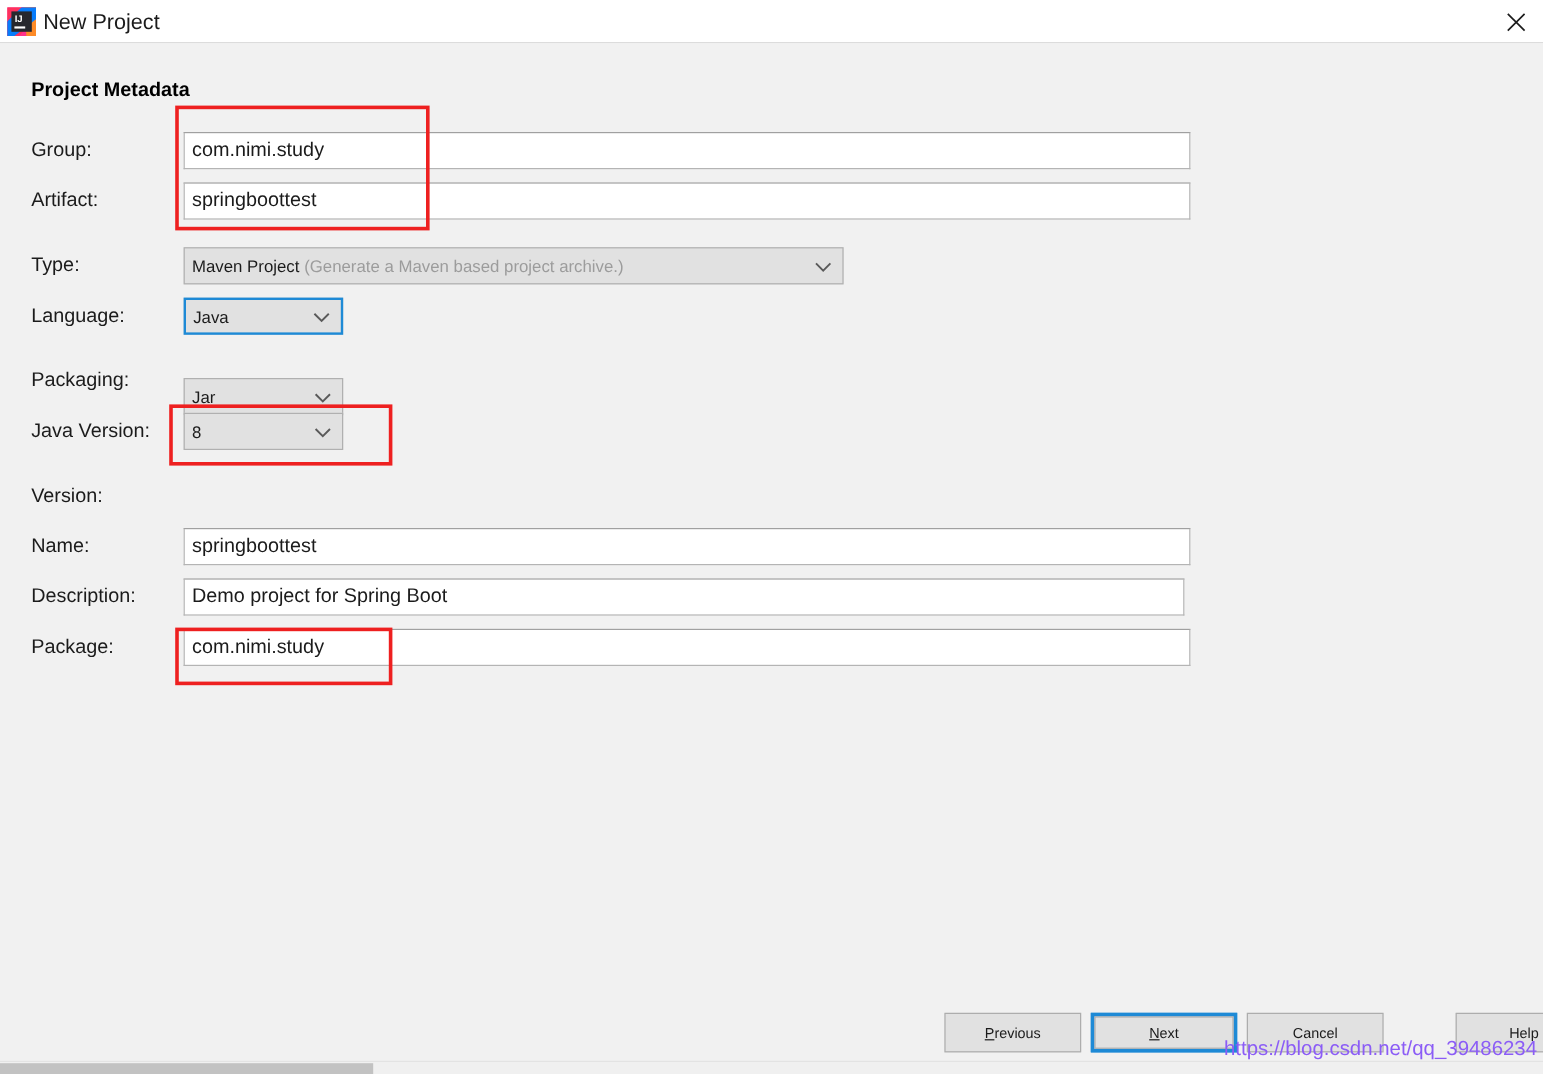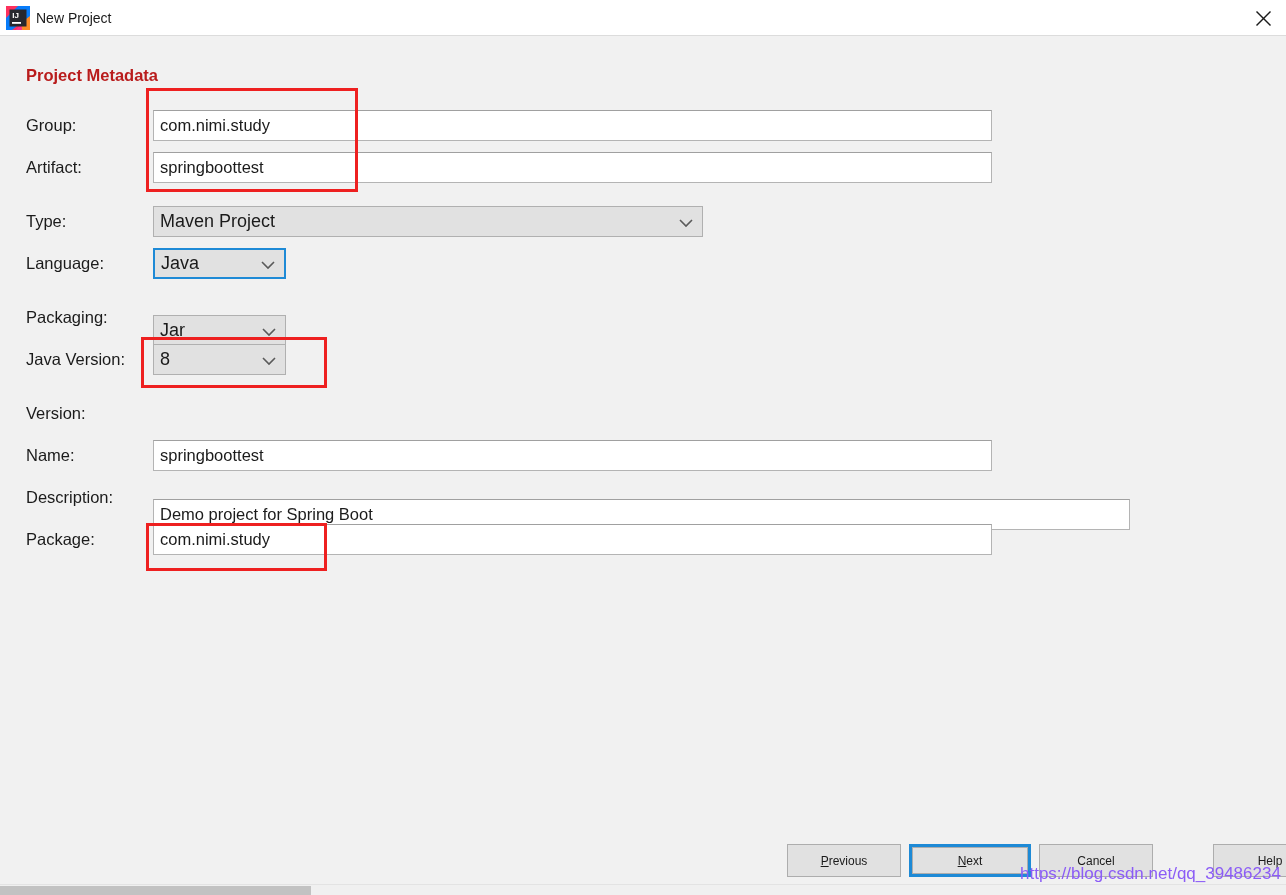--- a/index.html
+++ b/index.html
@@ -28,21 +28,21 @@
     box-sizing: border-box;
   }
   .title-icon {
     position: absolute;
     left: 6px; top: 6px;
     width: 24px; height: 38px;
   }
   .title-text {
     position: absolute;
     left: 36px; top: 6px;
-    font-size: 14px;
+    font-size: 18px;
     color: #1b1b1b;
     line-height: 24px;
     white-space: nowrap;
   }
   .close-btn {
     position: absolute;
     right: 0; top: 0;
     width: 46px; height: 36px;
     display: flex;
     align-items: center;
@@ -56,21 +56,21 @@
     position: absolute;
     left: 0; top: 36px;
     width: 1286px; height: 848px;
     background: #f1f1f1;
   }
   .section-title {
     position: absolute;
     left: 26px; top: 30px;
     font-size: 16.5px;
     font-weight: bold;
-    color: #b91c1c;
+    color: #000000;
     white-space: nowrap;
   }
 
   
   .row-label {
     position: absolute;
     font-size: 16.5px;
     color: #1b1b1b;
     white-space: nowrap;
     left: 26px;
@@ -91,21 +91,21 @@
     white-space: nowrap;
     overflow: hidden;
   }
 
   .combo {
     position: absolute;
     box-sizing: border-box;
     background: #e1e1e1;
     border: 1px solid #b0b0b0;
     height: 31px;
-    font-size: 18px;
+    font-size: 14px;
     color: #1b1b1b;
     display: flex;
     align-items: center;
     padding: 0 6px;
     white-space: nowrap;
     overflow: hidden;
   }
   .combo.focused {
     border: 2px solid #1e8ad6;
     background: #e1e1e1;
@@ -223,20 +223,21 @@
     <div class="tfield" style="left:153px; top:74px; width:839px;">com.nimi.study</div>
 
     <div class="row-label" style="top:122px;">Artifact:</div>
     <div class="tfield" style="left:153px; top:116px; width:839px;">springboottest</div>
 
     <div class="redbox" style="left:146px; top:52px; width:212px; height:104px;"></div>
 
     <div class="row-label" style="top:176px;">Type:</div>
     <div class="combo" style="left:153px; top:170px; width:550px;">
       <span>Maven Project</span>
+      <span class="hint">(Generate a Maven based project archive.)</span>
       <span class="chev">
         <svg width="14" height="9" viewBox="0 0 14 9">
             <polyline points="1,1.5 7,7.5 13,1.5" fill="none" stroke="#5a5a5a" stroke-width="1.6"></polyline>
           </svg>
       </span>
     </div>
 
     <div class="row-label" style="top:218px;">Language:</div>
     <div class="combo focused" style="left:153px; top:212px; width:133px;">
       <span>Java</span>
@@ -268,21 +269,21 @@
     </div>
 
     <div class="redbox" style="left:141px; top:301px; width:186px; height:51px;"></div>
 
     <div class="row-label" style="top:368px;">Version:</div>
 
     <div class="row-label" style="top:410px;">Name:</div>
     <div class="tfield" style="left:153px; top:404px; width:839px;">springboottest</div>
 
     <div class="row-label" style="top:452px;">Description:</div>
-    <div class="tfield" style="left:153px; top:446px; width:977px;margin-top:17px;">Demo project for Spring Boot</div>
+    <div class="tfield" style="left:153px; top:446px; width:834px;">Demo project for Spring Boot</div>
 
     <div class="row-label" style="top:494px;">Package:</div>
     <div class="tfield" style="left:153px; top:488px; width:839px;">com.nimi.study</div>
 
     <div class="redbox" style="left:146px; top:487px; width:181px; height:48px;"></div>
 
     <div class="btn" style="left:787px; top:808px; width:114px;">
       <span><span class="mn">P</span><span>revious</span></span>
     </div>
 

